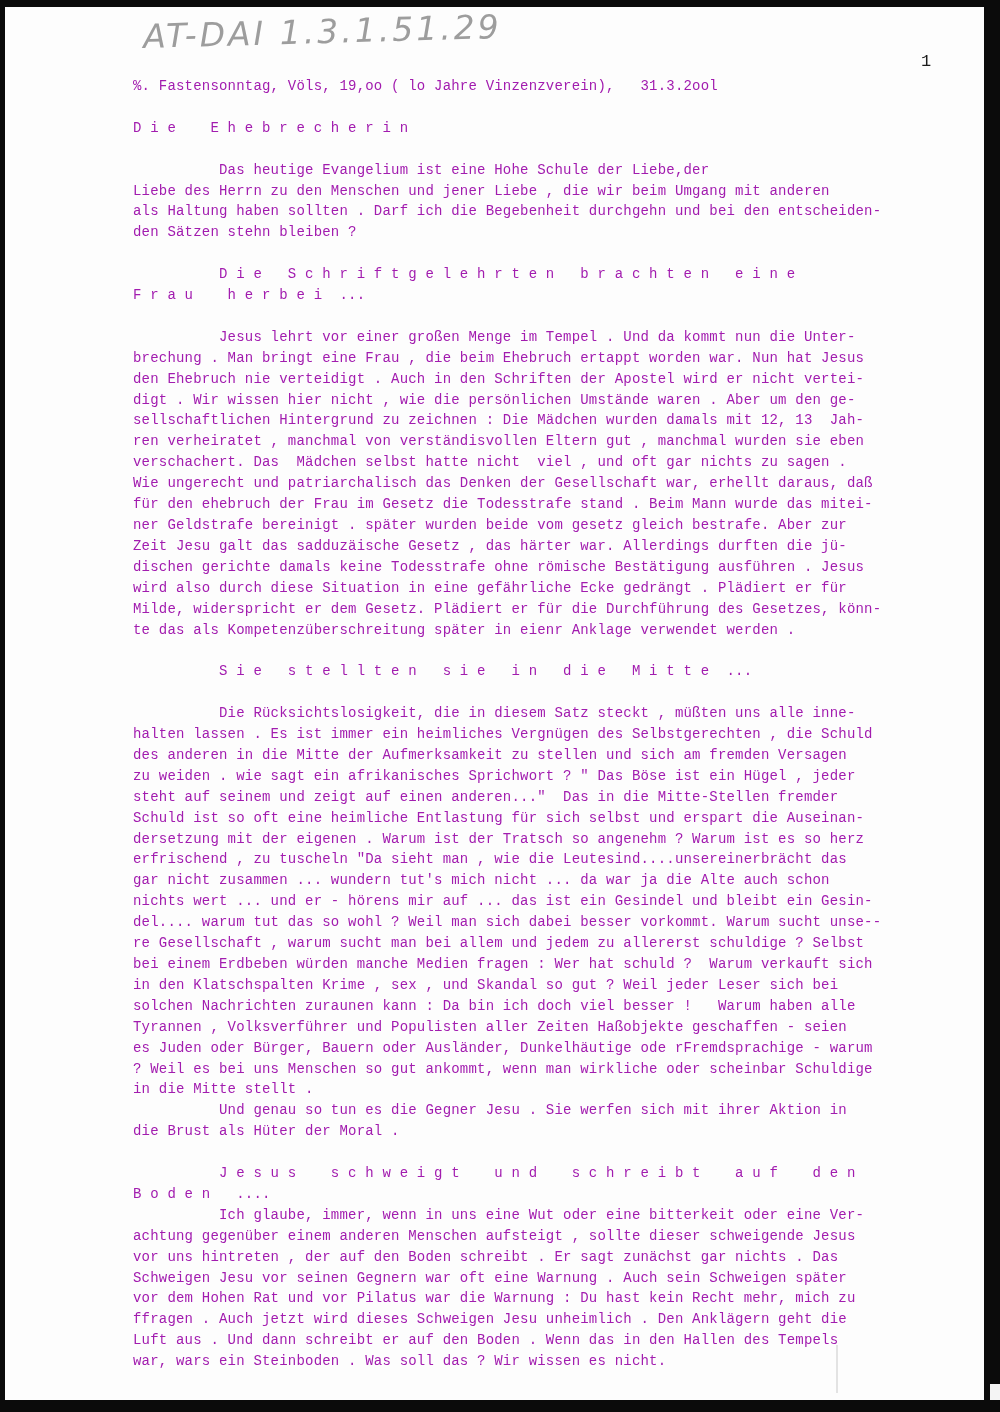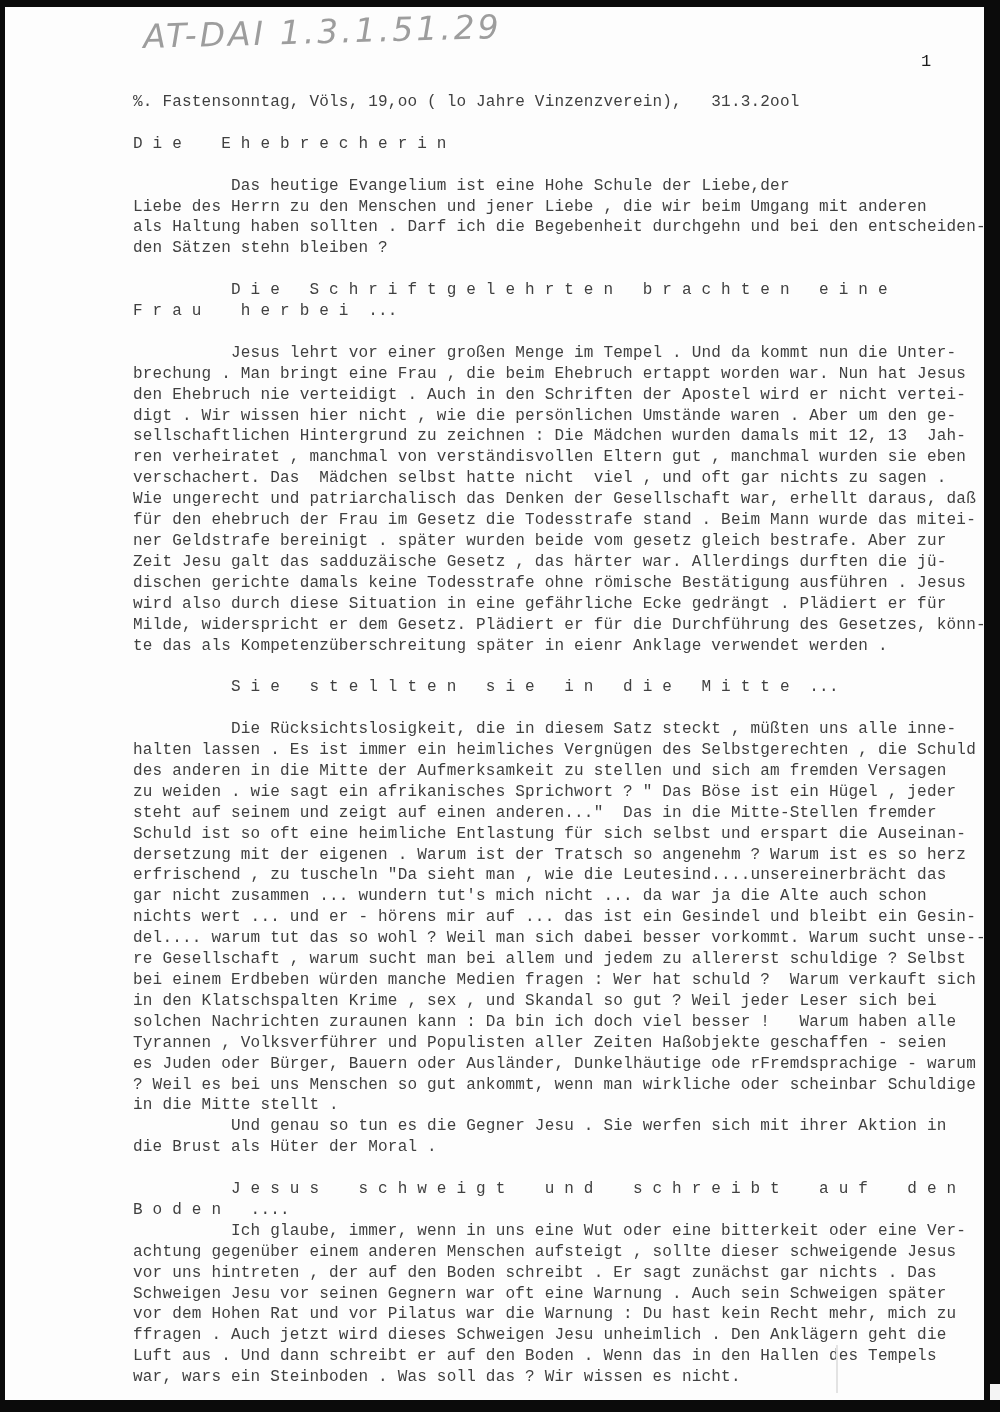--- a/index.html
+++ b/index.html
@@ -43,26 +43,26 @@
     left: 921px;
     top: 52px;
     font-size: 17px;
     color: #1c1c1c;
   }
 
   
   .typed-body {
     position: absolute;
     left: 133px;
-    top: 92px;
+    top: 76px;
     width: 860px;
-    font-size: 16px;
+    font-size: 14px;
     line-height: 20.9px;
     letter-spacing: 0.2px;
-    color: #404040;
+    color: #a21caf;
     white-space: pre;
   }
   .typed-body .tline {
     min-height: 20.9px;
   }
 </style>
 </head>
 <body>
 
 <div class="scan-page">

